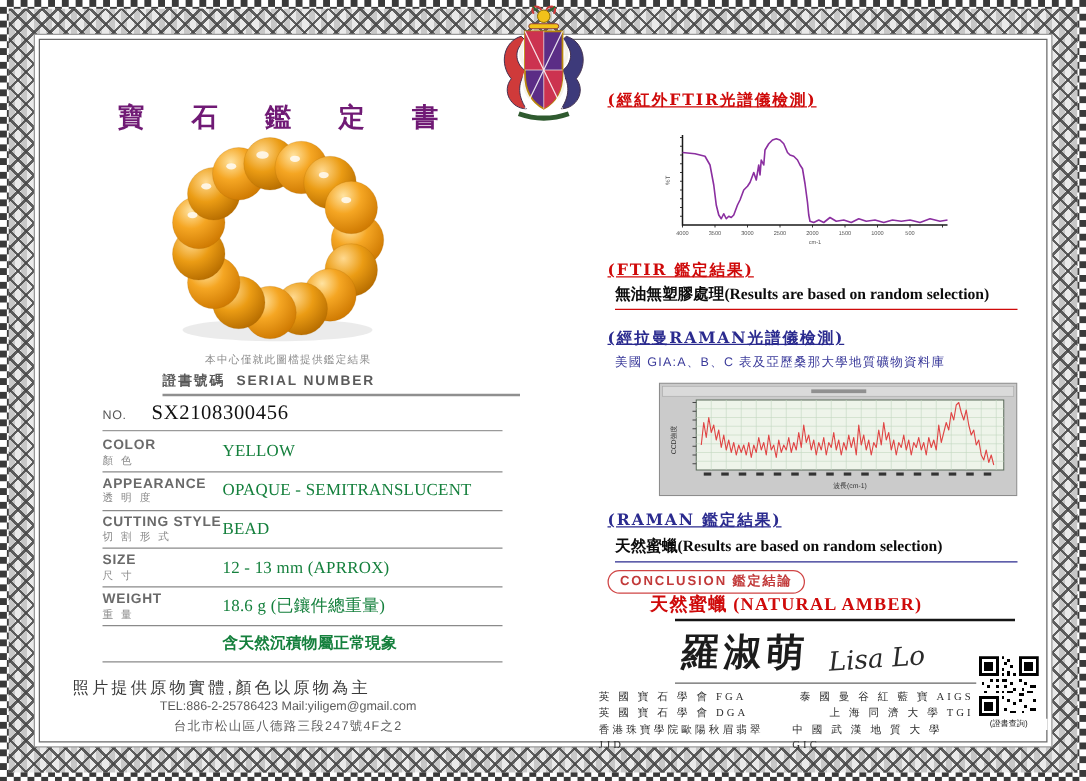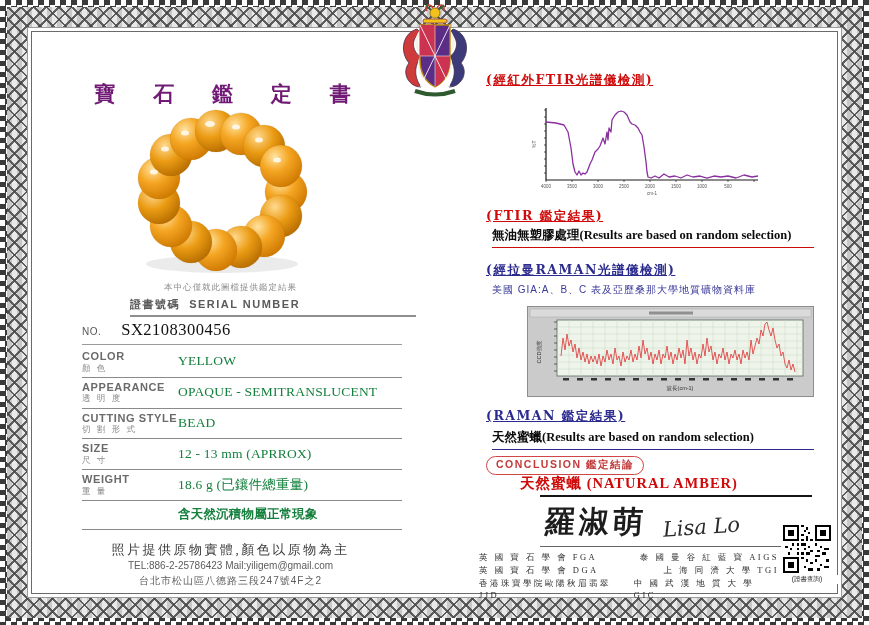--- a/index.html
+++ b/index.html
@@ -35,22 +35,22 @@
   .no-val{font-family:"Liberation Serif",serif;font-size:16.5px;color:#111;margin-left:20px;letter-spacing:.5px;}
   .fields{position:absolute;left:82px;top:347px;width:320px;}
   .frow{display:flex;border-bottom:1px solid #8a8a8a;padding:3px 0 4px;min-height:21px;}
   .flab{width:96px;flex:0 0 96px;}
   .flab .en{font-size:11px;color:#6a6a6a;letter-spacing:.6px;line-height:1.15;font-weight:bold;}
   .flab .cn{font-size:8.5px;color:#8a8a8a;letter-spacing:2px;line-height:1.2;}
   .fval{font-family:"Liberation Serif",serif;font-size:13.5px;color:#15803d;align-self:center;letter-spacing:.2px;}
   .fval.bold{font-weight:bold;font-size:12.5px;}
   .frow2{display:flex;border-bottom:1px solid #8a8a8a;padding:5px 0 6px;}
   .frow2 .fval{margin-left:96px;}
-  .foot-note{position:absolute;left:58px;top:541px;width:345px;text-align:center;
-    font-family:Liberation Serif, serif;font-size:13px;color:#3a3a3a;letter-spacing:2.5px;}
+  .foot-note{position:absolute;left:58px;top:541px;width:345px;
+    font-family:Liberation Sans, sans-serif;font-size:13px;color:#3a3a3a;letter-spacing:2.5px;}
   .foot-tel{position:absolute;left:58px;top:560px;width:345px;text-align:center;font-size:10px;color:#5c5c5c;}
   .foot-addr{position:absolute;left:58px;top:574px;width:345px;text-align:center;font-size:10px;color:#5c5c5c;letter-spacing:1px;}
 
   
   .red{color:#cf0a0a;}
   .navy{color:#2b2b8f;}
   .rh{position:absolute;left:486px;font-family:"DejaVu Serif",serif;font-weight:bold;
       font-size:12.5px;letter-spacing:1.5px;text-decoration:underline;}
   .ftir-h{top:72px;}
   .ftir-rh{top:208px;}

